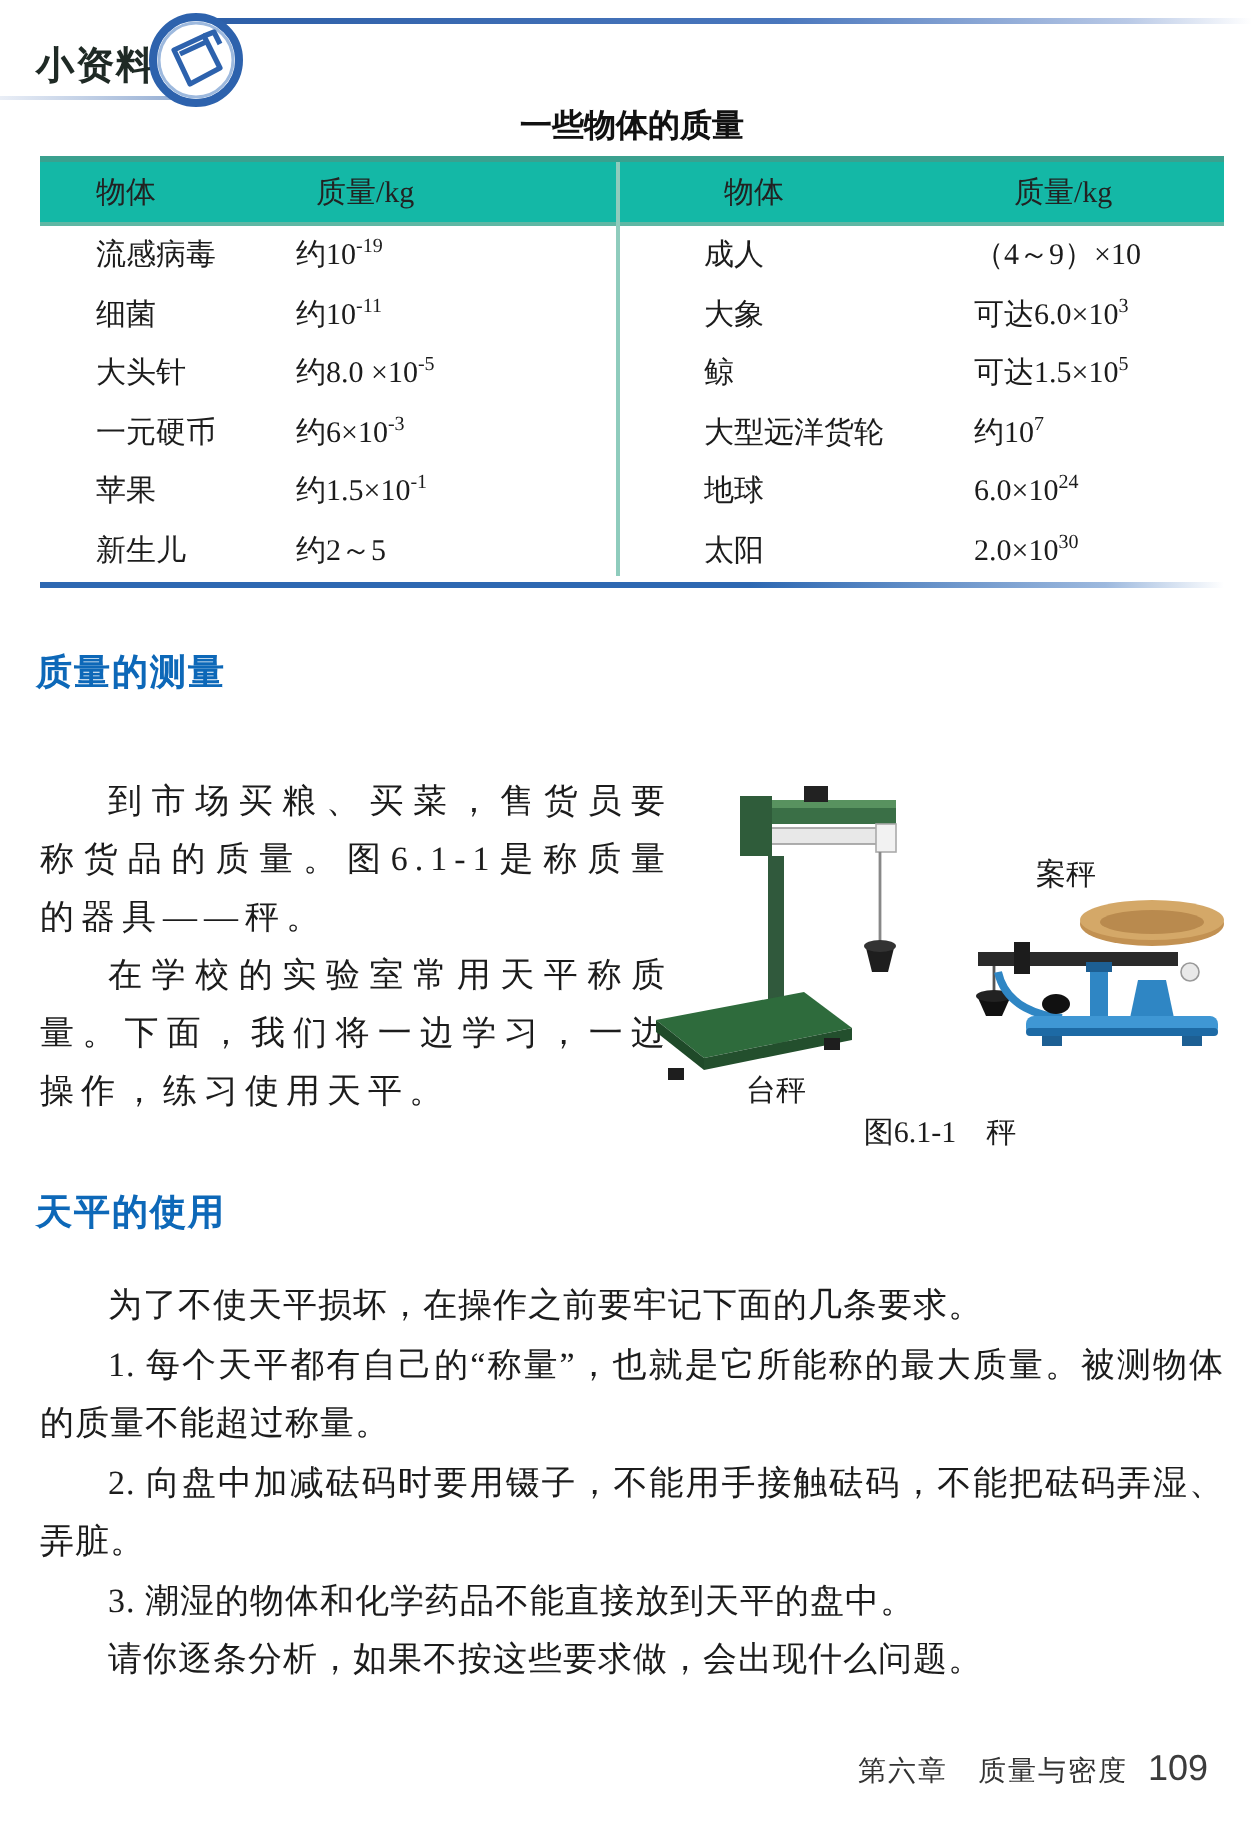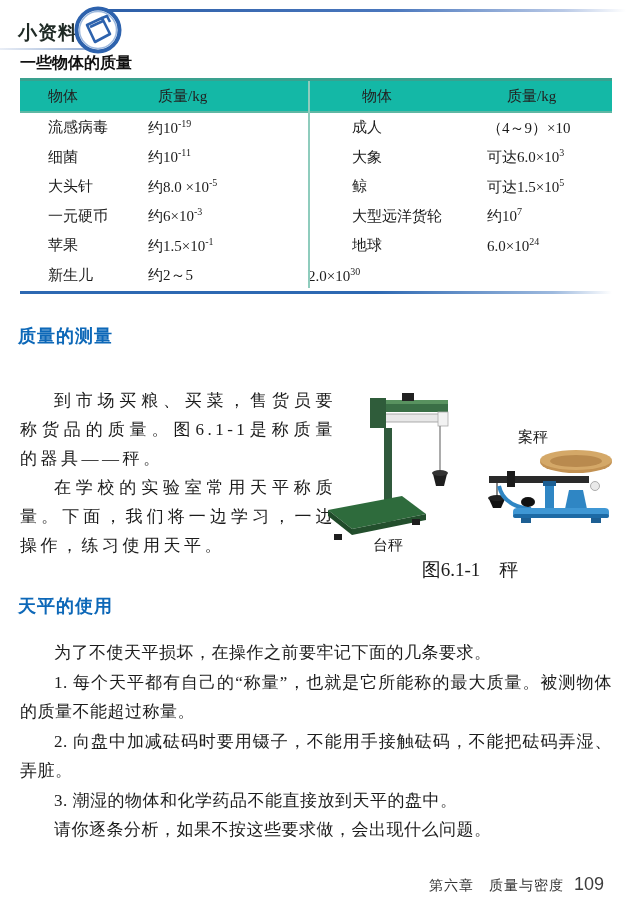--- a/index.html
+++ b/index.html
@@ -9,21 +9,21 @@
   
   .banner-line{position:absolute;left:106px;top:9px;width:520px;height:3px;
     background:linear-gradient(to right,#2d5fa8 0%,#4a77bd 55%,#b9c9e6 88%,rgba(255,255,255,0));}
   .banner-subline{position:absolute;left:0;top:48px;width:102px;height:2px;
     background:linear-gradient(to right,rgba(170,188,220,.25),#8aa6cf);}
   .banner-label{position:absolute;left:18px;top:20px;font-family:"Liberation Sans","DejaVu Sans",sans-serif;
     font-weight:bold;font-size:19px;color:#1f2a25;letter-spacing:1px;}
   .banner-icon{position:absolute;left:74px;top:6px;width:48px;height:48px;}
 
   
-  .tbl-title{position:absolute;left:20px;top:53px;width:592px;text-align:left;
+  .tbl-title{position:absolute;left:20px;top:53px;width:592px;text-align:center;
     font-family:"Liberation Sans","DejaVu Sans",sans-serif;font-weight:bold;font-size:16px;color:#111;}
   .tbl{position:absolute;left:20px;top:78px;width:592px;height:210px;border-top:3px solid #3aa18f;}
   .tbl .vdiv{position:absolute;left:288px;top:0;width:2px;height:207px;background:#8fccbd;}
   .thead{display:flex;height:30px;align-items:center;background:#14b8a6;border-bottom:2px solid #5fb7a4;}
   .trow{display:flex;height:29.5px;align-items:center;}
   .c1{width:100px;padding-left:28px;box-sizing:content-box;}
   .c2{width:160px;}
   .c3{width:135px;padding-left:44px;}
   .c4{flex:1;}
   .thead .cell{font-size:15px;color:#222;}
@@ -43,21 +43,21 @@
   .text-block{position:absolute;left:20px;top:638px;width:592px;font-size:17px;line-height:29.5px;
     text-align:justify;letter-spacing:0.5px;}
   .text-block p{margin:0;text-indent:2em;}
 
   
   .fig-platform{position:absolute;left:326px;top:392px;}
   .fig-counter{position:absolute;left:483px;top:446px;}
   .lbl{position:absolute;font-size:15px;color:#1c1c1c;}
   .lbl-taicheng{left:326px;top:536px;width:124px;text-align:center;}
   .lbl-ancheng{left:483px;top:428px;width:100px;text-align:center;}
-  .fig-caption{position:absolute;left:370px;top:557px;width:200px;text-align:center;font-size:19px;color:#1c1c1c;}
+  .fig-caption{position:absolute;left:370px;top:557px;width:200px;text-align:center;font-size:15px;color:#1c1c1c;}
 
   
   .footer{position:absolute;right:26px;top:874px;display:flex;align-items:baseline;gap:10px;}
   .footer .chap{font-size:14px;color:#333;letter-spacing:1px;}
   .footer .pg{font-family:"Liberation Sans","DejaVu Sans",sans-serif;font-size:18px;color:#3c3c3c;}
 </style>
 </head>
 <body>
 
 <div class="page">
@@ -111,20 +111,21 @@
     </div>
     <div class="trow">
       <div class="cell c1">苹果</div>
       <div class="cell c2 mval"><span>约1.5×10</span><sup>-1</sup></div>
       <div class="cell c3">地球</div>
       <div class="cell c4 mval"><span>6.0×10</span><sup>24</sup></div>
     </div>
     <div class="trow">
       <div class="cell c1">新生儿</div>
       <div class="cell c2 mval"><span>约2～5</span><sup></sup></div>
+      <div class="cell c3">太阳</div>
       <div class="cell c4 mval"><span>2.0×10</span><sup>30</sup></div>
     </div>
     <div style="position:absolute;left:0;bottom:-3px;width:592px;height:3.5px;
          background:linear-gradient(to right,#2d68b2 0%,#2d68b2 60%,#9db9de 90%,rgba(255,255,255,0));"></div>
   </div>
 
   <div class="sec-heading h1">质量的测量</div>
   <div class="text-col">
     <p>到市场买粮、买菜，售货员要称货品的质量。图6.1-1是称质量的器具——秤。</p>
     <p>在学校的实验室常用天平称质量。下面，我们将一边学习，一边操作，练习使用天平。</p>

